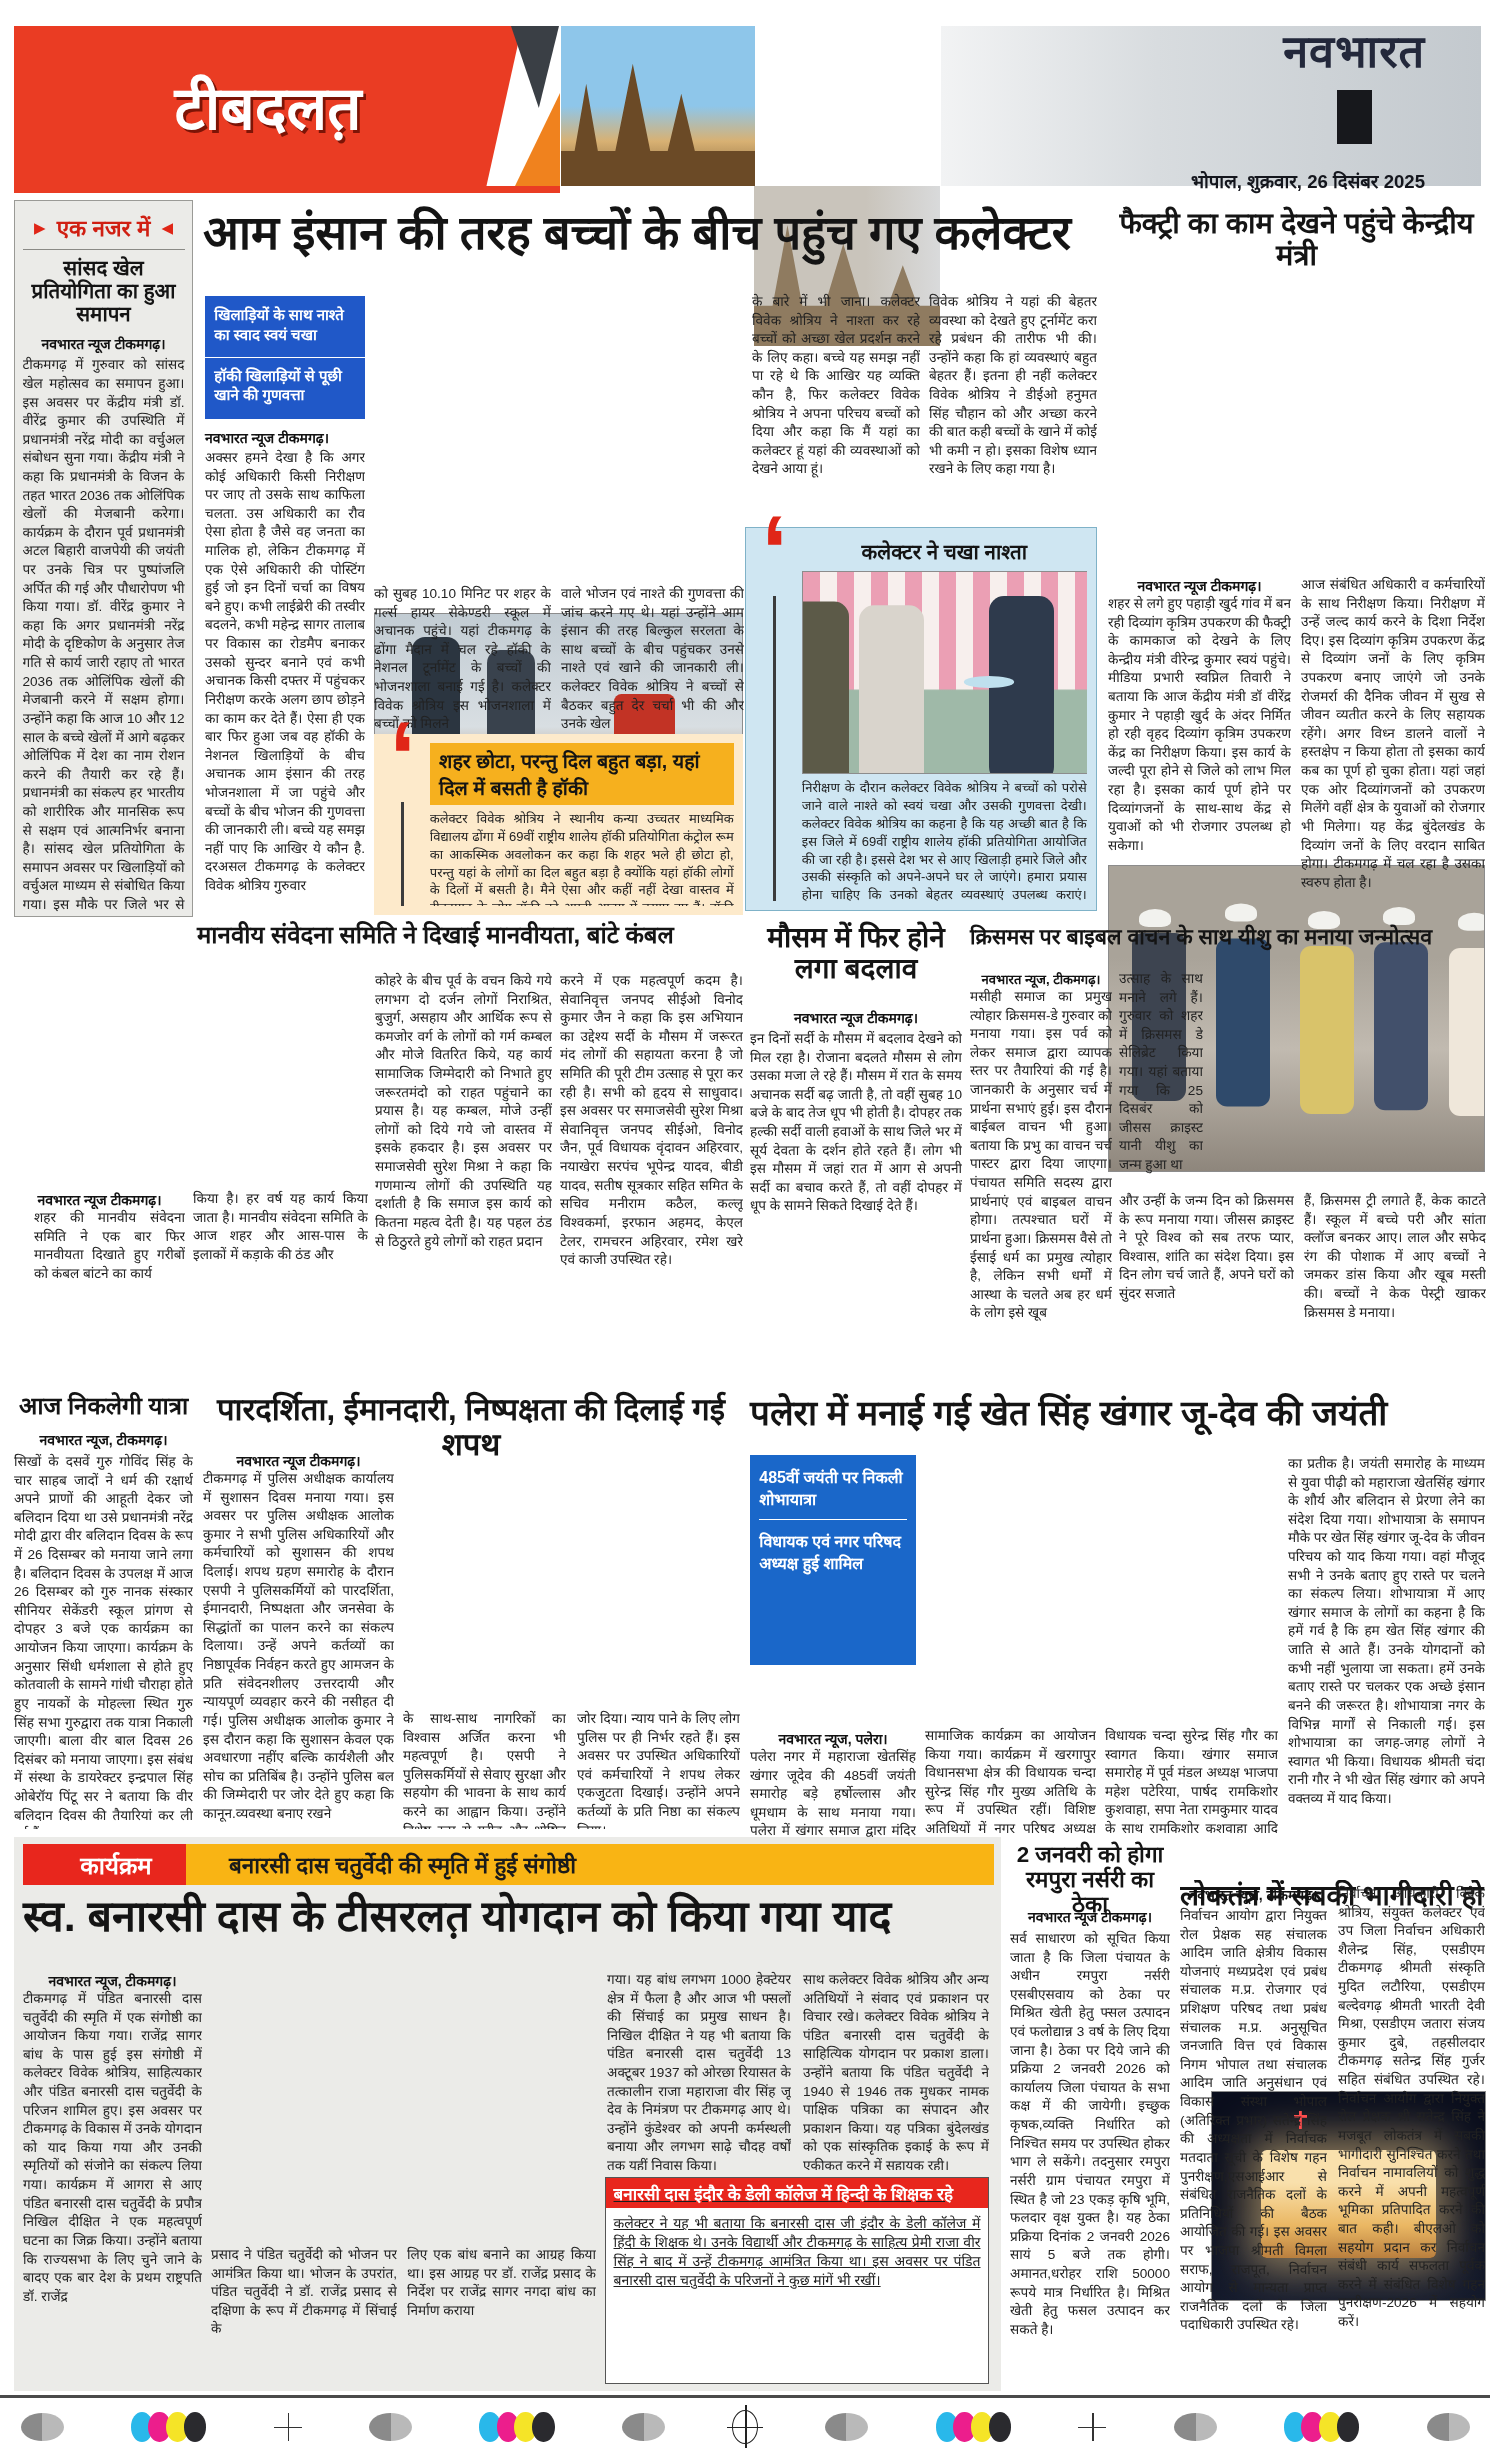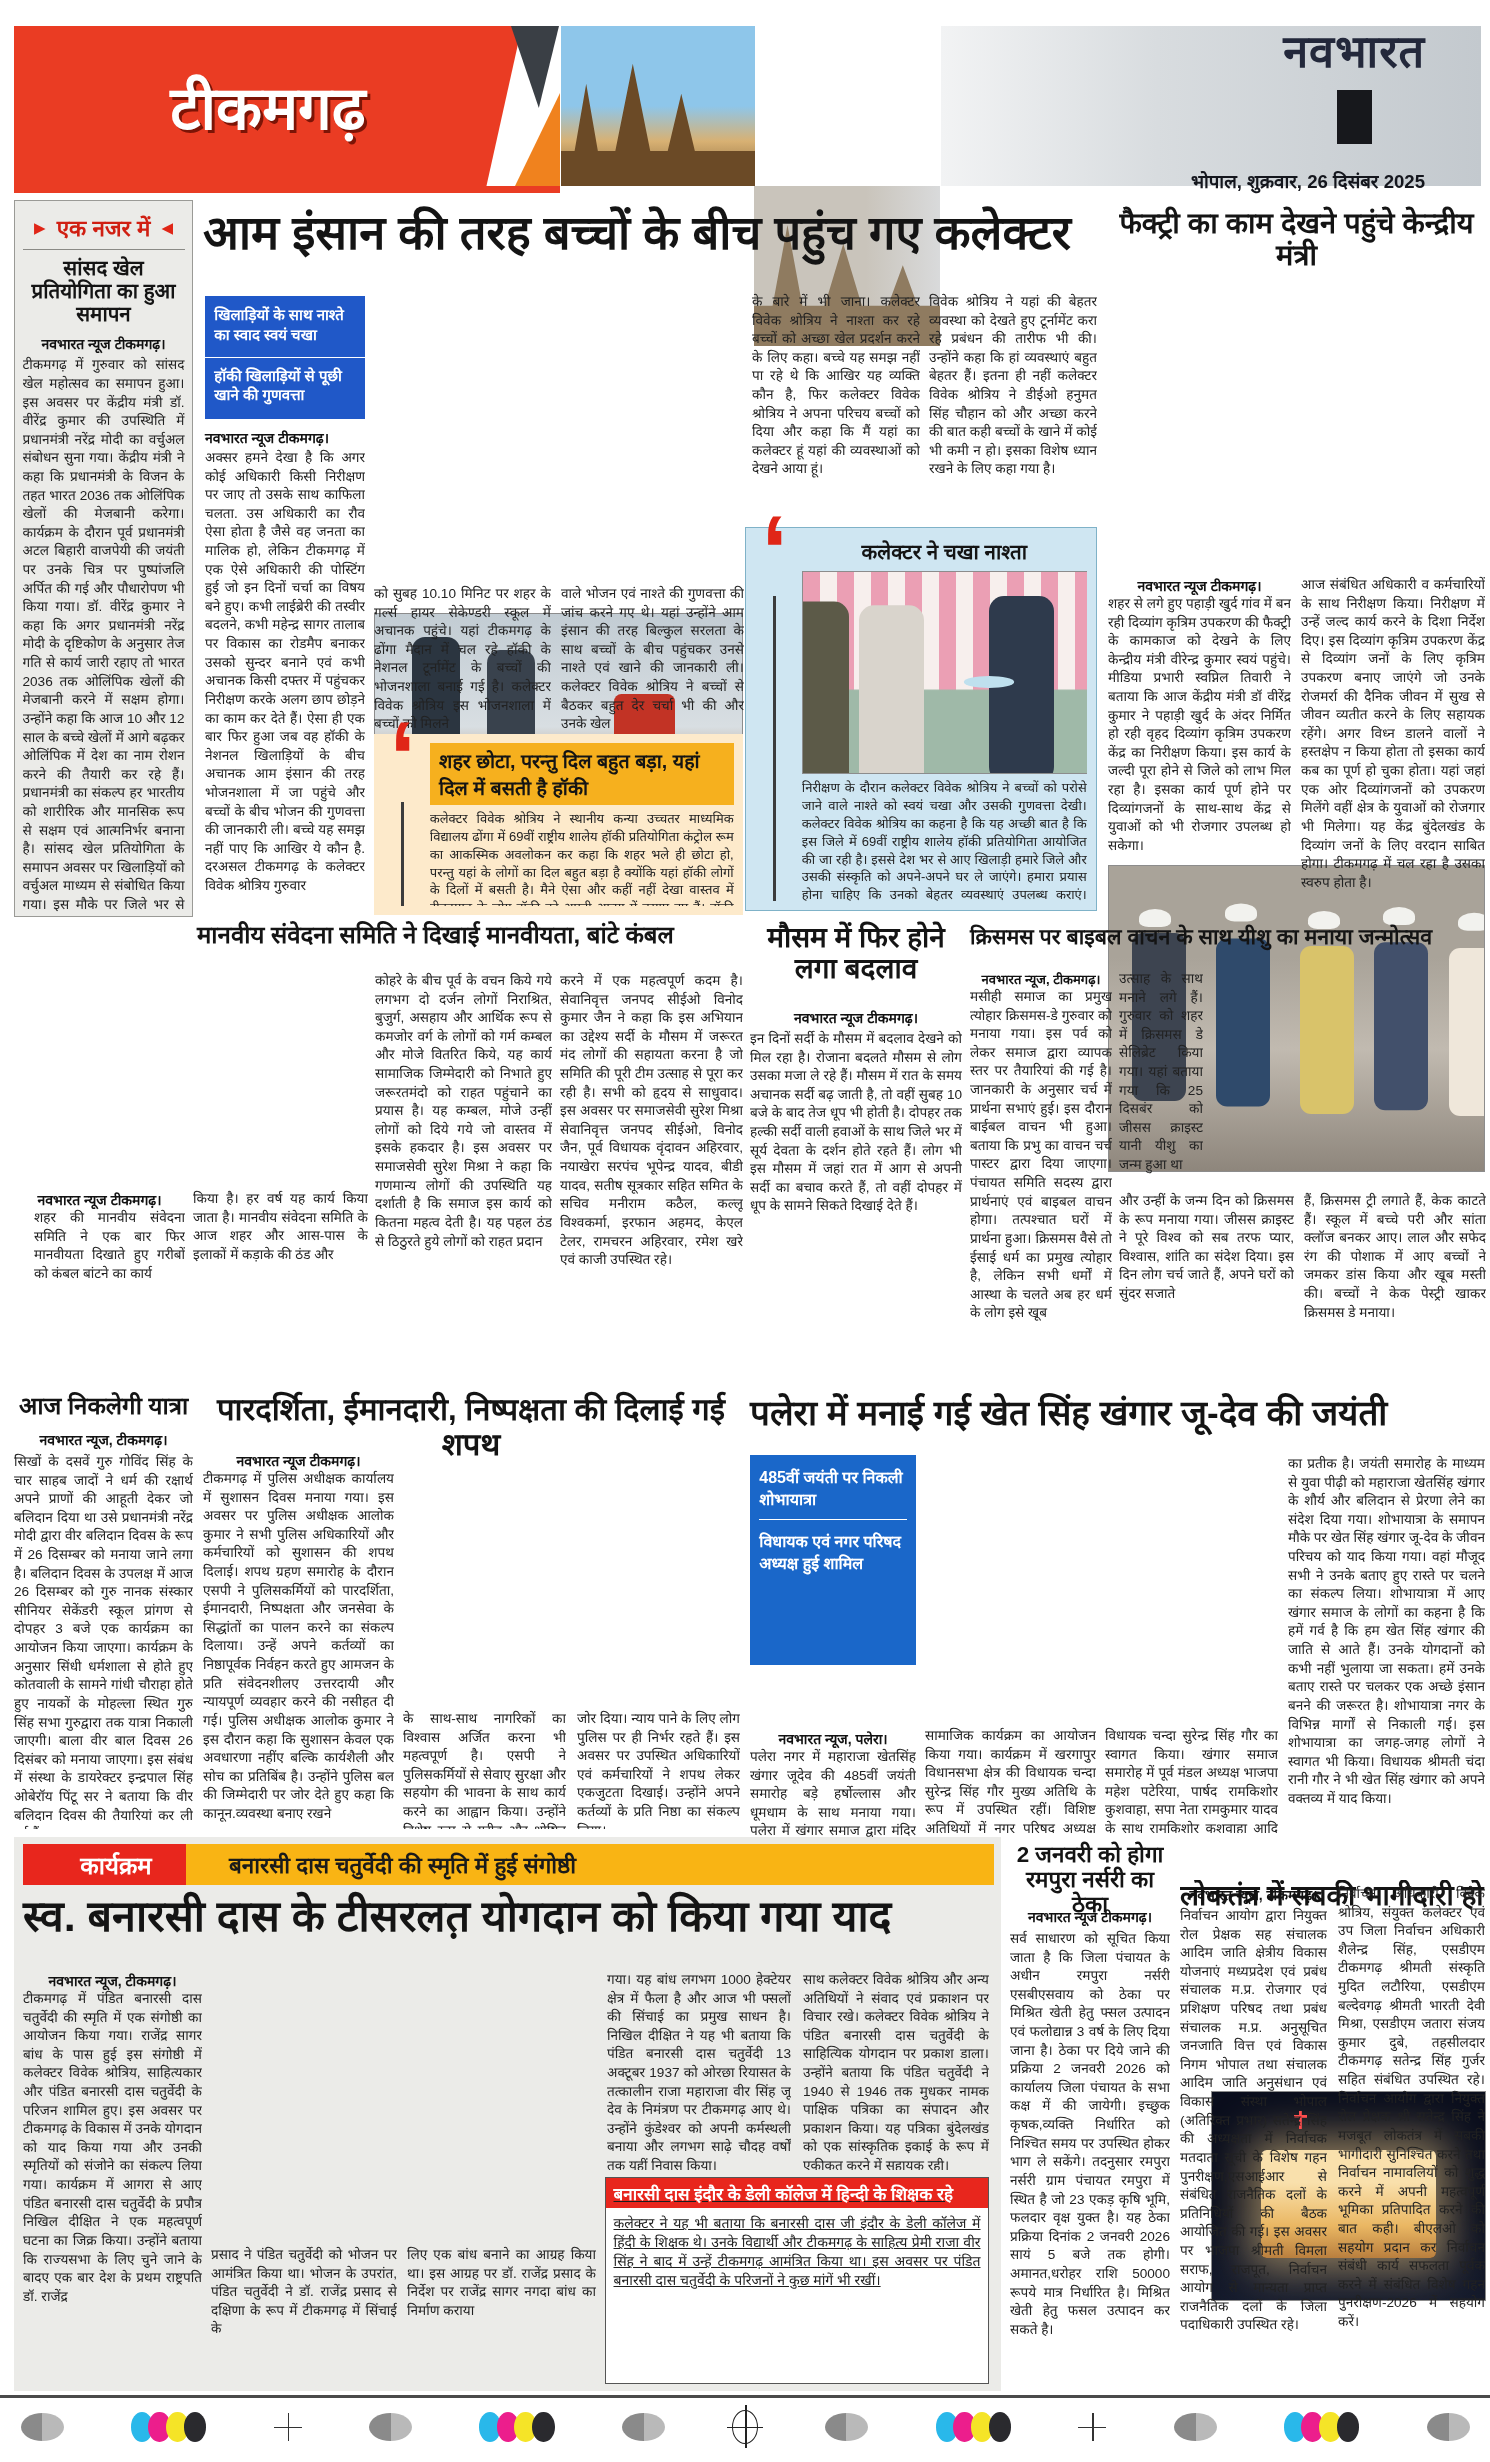--- a/index.html
+++ b/index.html
@@ -98,21 +98,21 @@
   .m-target::before{content:"";position:absolute;left:50%;top:-5.6px;width:1.9px;height:calc(100% + 11.2px);background:#222;}
   .m-target::after{content:"";position:absolute;top:50%;left:-5.6px;height:1.9px;width:calc(100% + 11.2px);background:#222;}
   .bottom-rule{background:#4a4a4a;}
 </style>
 </head>
 <body>
 
 <div class="page">
 
   <div class="abs ed-banner" style="left:14px;top:26px;width:508px;height:160px;">
-    <span class="ed-name">टीकमगढ़</span>
+    <span class="ed-name">टीबदलत़</span>
   </div>
   <div class="abs tri-dark" style="left:511px;top:26px;width:48px;height:82px;"></div>
   <div class="abs tri-orange" style="left:515px;top:93px;width:45px;height:93px;"></div>
   <div class="abs photo ph-temple-a" style="left:561px;top:26px;width:194px;height:160px;border:none;"></div>
   <div class="abs photo ph-temple-b" style="left:754px;top:26px;width:186px;height:160px;border:none;"></div>
   <div class="abs brand-panel" style="left:941px;top:26px;width:540px;height:160px;">
     <div class="brand-row">
       <span class="brand">नवभारत</span>
       <span class="brand-square"></span>
     </div>

